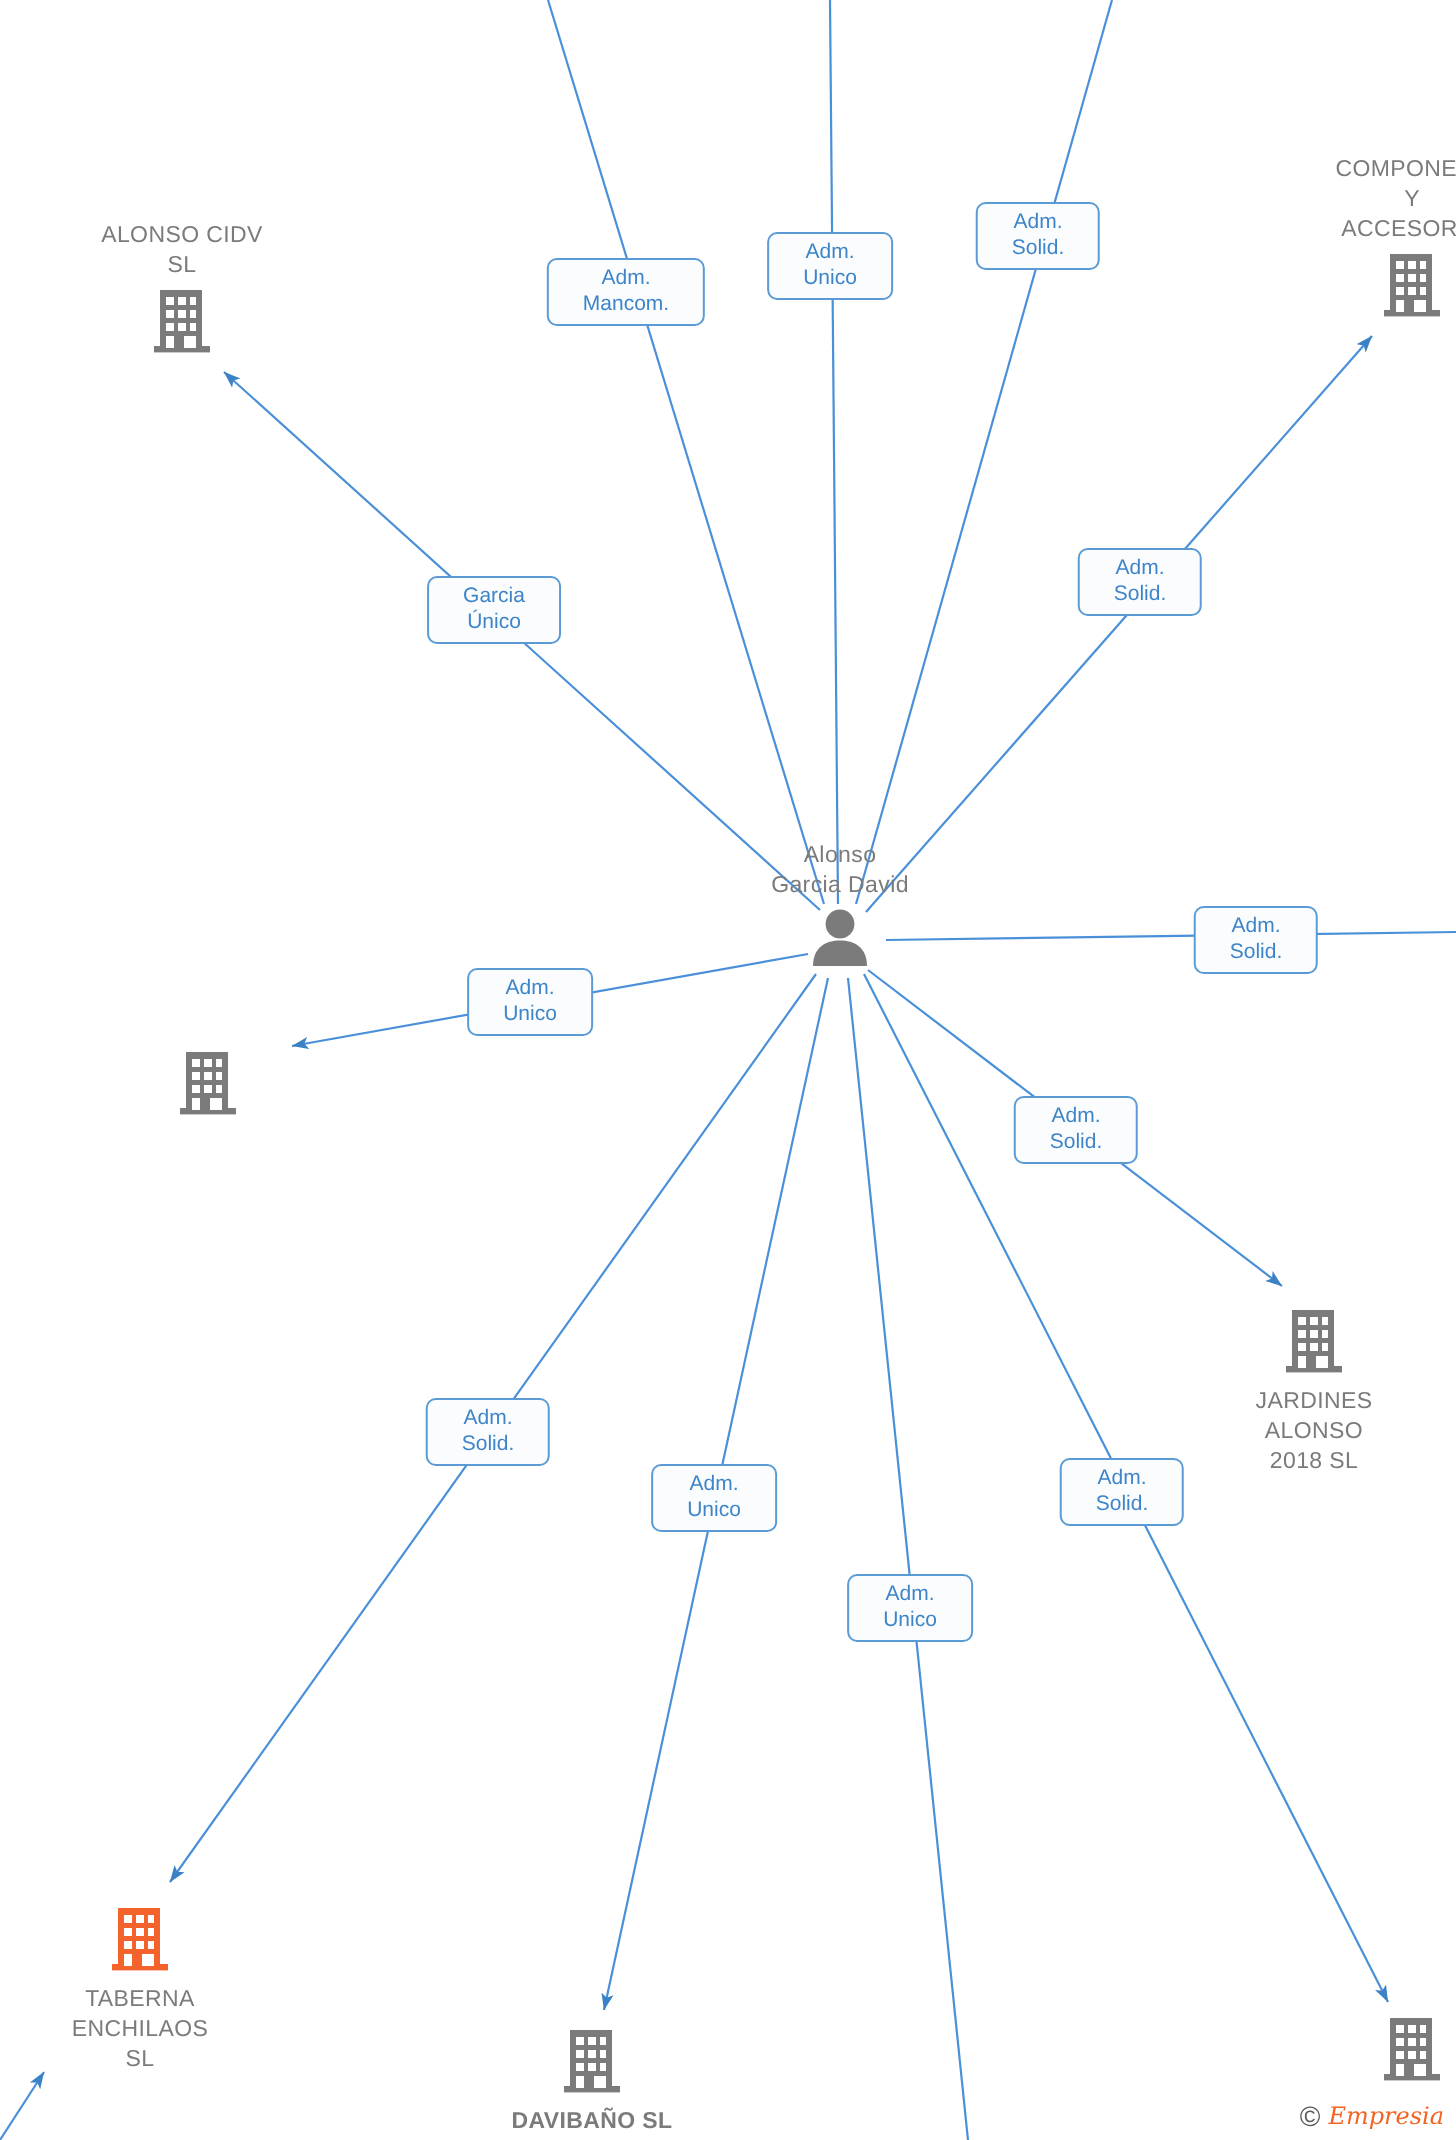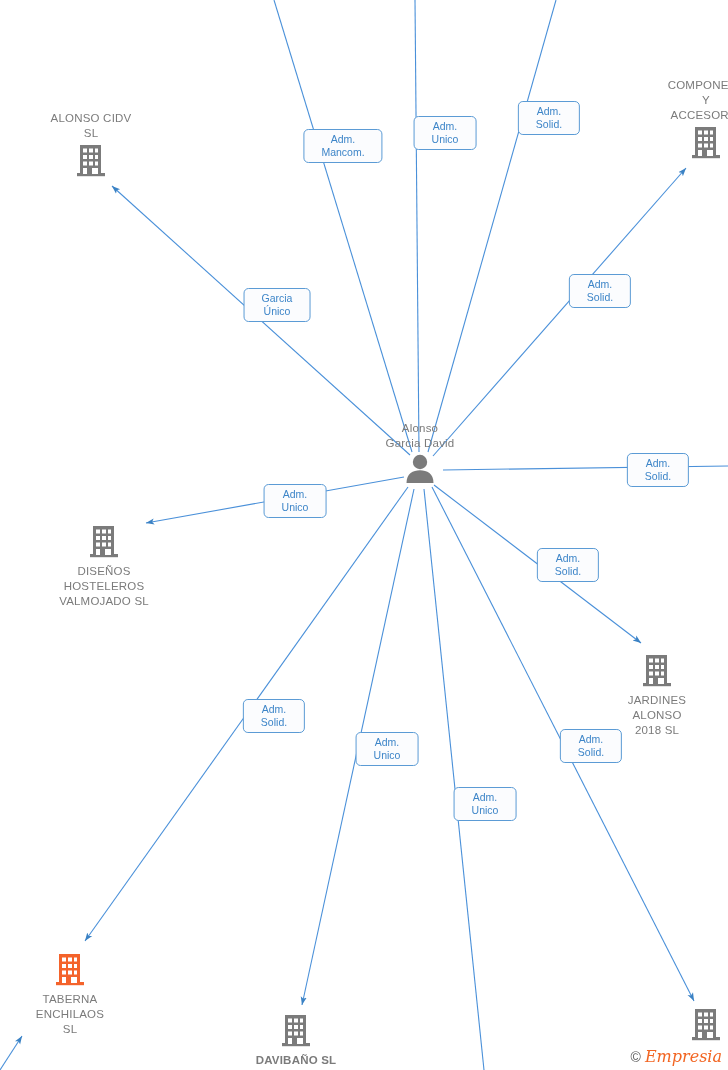--- a/index.html
+++ b/index.html
@@ -50,37 +50,36 @@
     background: #fbfcfe;
     border: 1.3px solid #5b9bd5;
     border-radius: 5px;
     color: #3d85c8;
     font-size: 10.5px;
     line-height: 13px;
     padding: 3px 17px;
     text-align: center;
     white-space: pre-line;
     transform: translate(-50%, -50%);
-    margin-left: 30px;
   }
   #watermark {
     position: absolute;
     right: 6px;
     bottom: 4px;
     display: flex;
     align-items: center;
     gap: 4px;
     font-size: 14px;
     color: #6e6e6e;
   }
   #watermark .wm-brand {
     color: #f26522;
     font-family: "DejaVu Serif", serif;
     font-style: italic;
-    font-size: 16px;
+    font-size: 12px;
   }
   #watermark .wm-copy {
     color: #5a5a5a;
     font-size: 14px;
   }
 </style>
 </head>
 <body>
 
 <div id="graph-canvas">
@@ -171,23 +170,20 @@
               <rect x="9" y="13" width="4" height="4"></rect>
               <rect x="15" y="13" width="4" height="4"></rect>
               <rect x="21" y="13" width="3" height="4"></rect>
               <rect x="9" y="19.5" width="4" height="4"></rect>
               <rect x="15" y="19.5" width="4" height="4"></rect>
               <rect x="21" y="19.5" width="3" height="4"></rect>
               <rect x="9" y="26" width="4" height="6"></rect>
               <rect x="18" y="26" width="6" height="6"></rect>
             </g>
           </svg></div>
-        <div class="node-label">DISEÑOS
-HOSTELEROS
-VALMOJADO  SL</div>
       </div>
       <div class="node label-below" style="left: 657px; top: 652px;">
         <div class="node-icon"><svg width="34" height="36" viewBox="0 0 34 36" xmlns="http://www.w3.org/2000/svg">
             <rect x="6" y="3" width="21" height="29" fill="#7b7b7b"></rect>
             <rect x="3" y="31" width="28" height="3.2" fill="#7b7b7b"></rect>
             <g fill="#ffffff">
               <rect x="9" y="6.5" width="4" height="4"></rect>
               <rect x="15" y="6.5" width="4" height="4"></rect>
               <rect x="21" y="6.5" width="3" height="4"></rect>
               <rect x="9" y="13" width="4" height="4"></rect>

